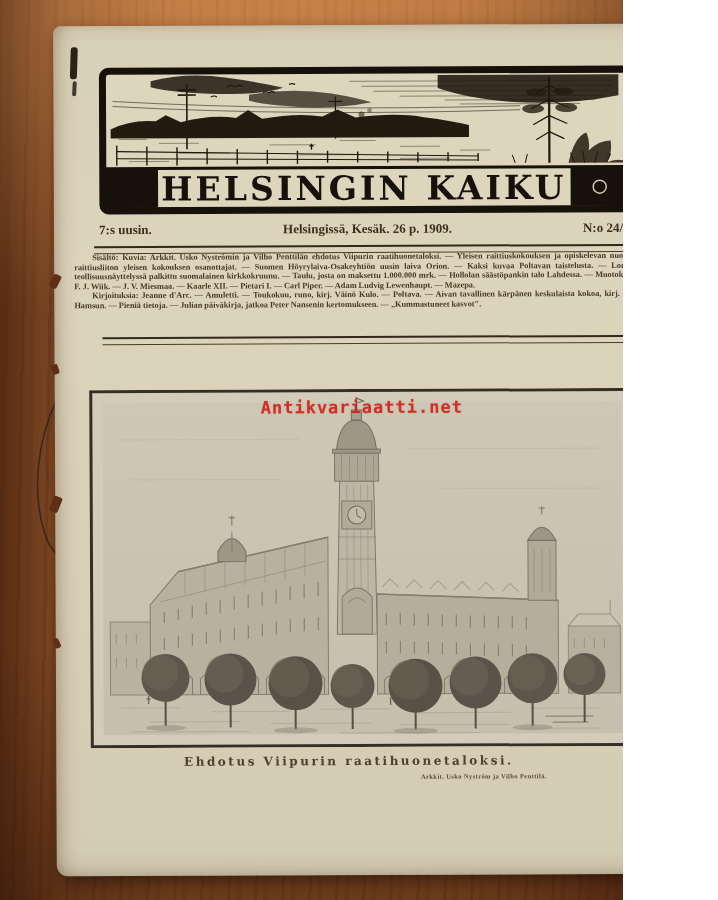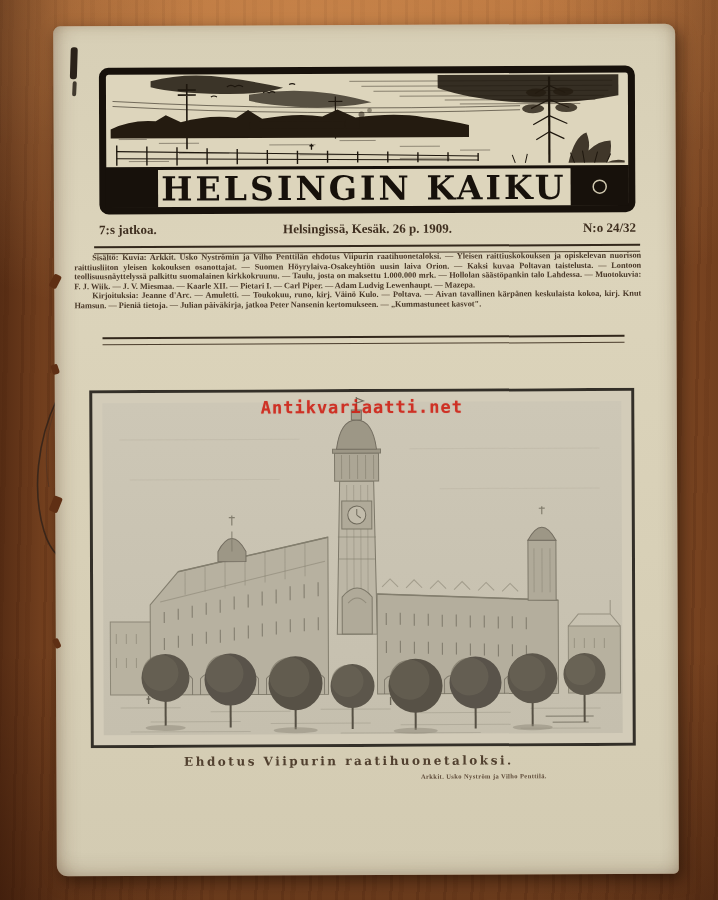--- a/index.html
+++ b/index.html
@@ -1,17 +1,17 @@
 <!DOCTYPE html>
 <html><head>
 <meta charset="utf-8">
 <style>
   html,body{margin:0;padding:0;}
   .scene{
-    position:relative;width:718px;height:900px;overflow:hidden;
+    position:relative;width:623px;height:900px;overflow:hidden;
     background-color:#9a5a2d;
     background-image:
       radial-gradient(ellipse 900px 460px at 45% 6%, rgba(255,188,118,.32), rgba(0,0,0,0) 62%),
       linear-gradient(90deg, rgba(38,12,2,.58), rgba(38,12,2,.18) 10%, rgba(0,0,0,0) 28%, rgba(0,0,0,0) 74%, rgba(38,12,2,.14) 88%, rgba(38,12,2,.34)),
       linear-gradient(180deg, rgba(255,172,92,.22), rgba(0,0,0,0) 16%, rgba(0,0,0,0) 72%, rgba(28,8,0,.38)),
       repeating-linear-gradient(91deg, rgba(66,24,5,.15) 0 3px, rgba(0,0,0,0) 3px 9px, rgba(96,44,14,.12) 9px 14px, rgba(0,0,0,0) 14px 27px);
     font-family:"Liberation Serif", serif;
   }
   .paper{
     position:absolute;left:55px;top:25px;width:622px;height:850px;
@@ -115,21 +115,21 @@
           <line x1="7" y1="101" x2="528" y2="101" stroke="#17110b" stroke-width="3"></line>
           <rect x="7" y="102" width="52" height="38" fill="#17110b"></rect>
           <rect x="470" y="102" width="58" height="38" fill="#17110b"></rect>
           <circle cx="499" cy="121" r="6.5" fill="none" stroke="#cfc7ae" stroke-width="1.5"></circle>
           <text class="masthead-title" x="264" y="133" text-anchor="middle" font-size="33" fill="#17110b">HELSINGIN KAIKU</text>
         </g>
       </svg>
     </div>
 
     <div class="dateline">
-      <span>7:s jatkoa.</span>
+      <span>7:s uusin.</span>
       <span class="center">Helsingissä, Kesäk. 26 p. 1909.</span>
       <span>N:o 24/32</span>
     </div>
 
     <div class="rule r1"></div>
 
     <div class="contents">
       <p>Sisältö: Kuvia: Arkkit. Usko Nyströmin ja Vilho Penttilän ehdotus Viipurin raatihuonetaloksi. — Yleisen raittiuskokouksen ja opiskelevan nuorison raittiusliiton yleisen kokouksen osanottajat. — Suomen Höyrylaiva-Osakeyhtiön uusin laiva Orion. — Kaksi kuvaa Poltavan taistelusta. — Lontoon teollisuusnäyttelyssä palkittu suomalainen kirkkokruunu. — Taulu, josta on maksettu 1.000.000 mrk. — Hollolan säästöpankin talo Lahdessa. — Muotokuvia: F. J. Wiik. — J. V. Miesmaa. — Kaarle XII. — Pietari I. — Carl Piper. — Adam Ludvig Lewenhaupt. — Mazepa.</p>
       <p>Kirjoituksia: Jeanne d'Arc. — Amuletti. — Toukokuu, runo, kirj. Väinö Kulo. — Poltava. — Aivan tavallinen kärpänen keskulaista kokoa, kirj. Knut Hamsun. — Pieniä tietoja. — Julian päiväkirja, jatkoa Peter Nansenin kertomukseen. — „Kummastuneet kasvot".</p>
     </div>

